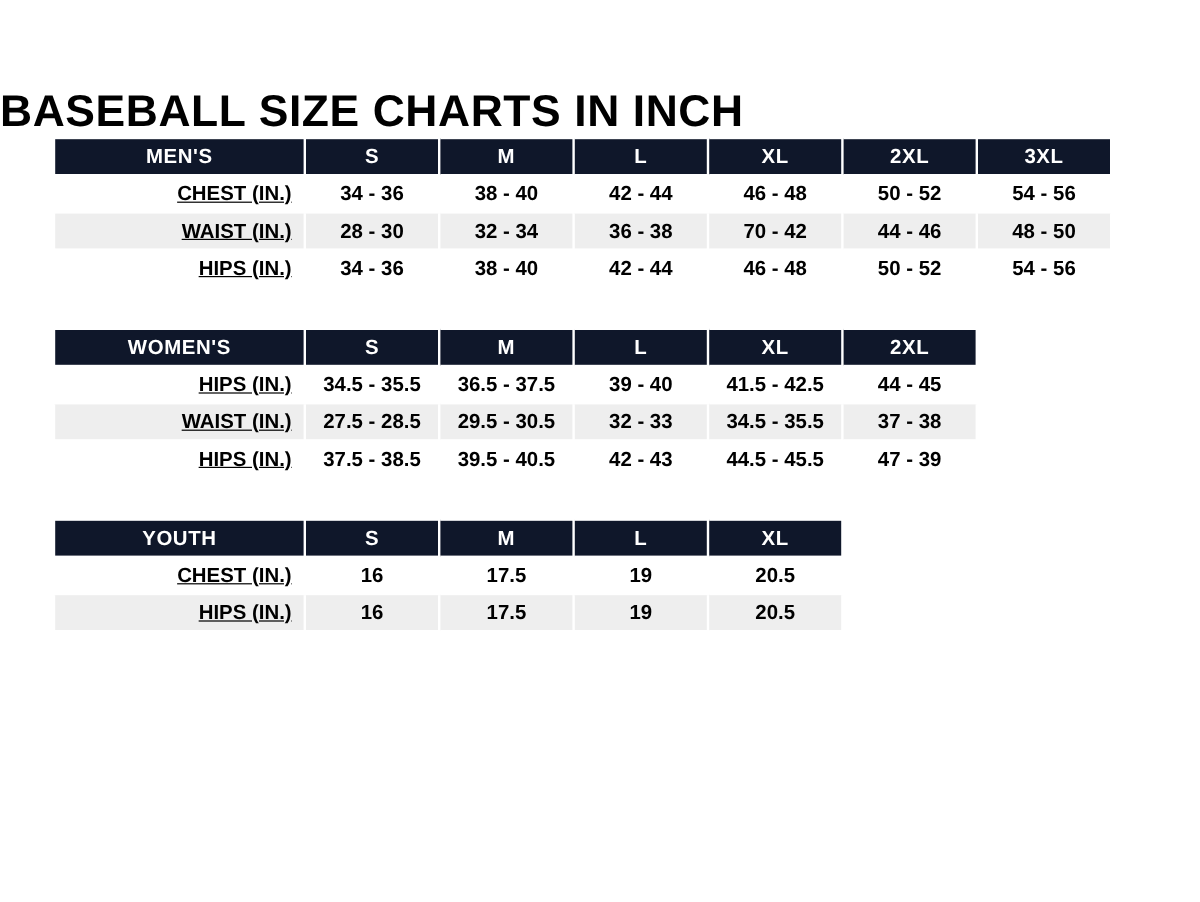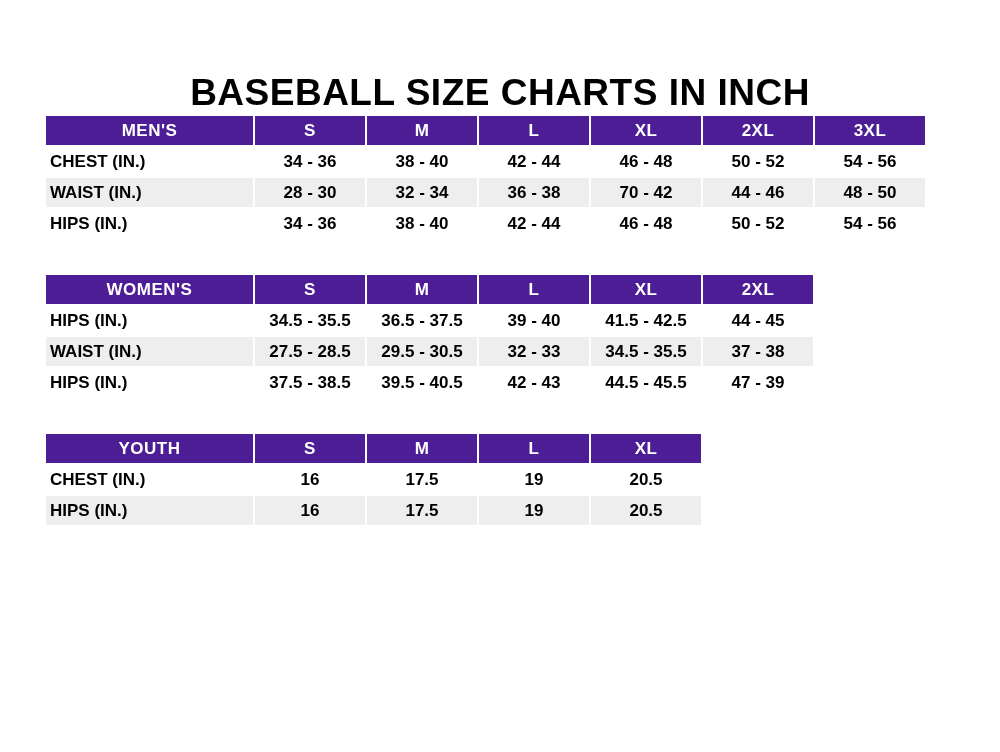--- a/index.html
+++ b/index.html
@@ -14,21 +14,21 @@
     color: #000000;
     overflow: hidden;
   }
   .page {
     position: relative;
     width: 1000px;
     height: 752px;
     box-sizing: border-box;
   }
   .title {
-    text-align: center;
+    text-align: left;
     font-size: 37px;
     font-weight: bold;
     letter-spacing: 0.5px;
     margin: 0;
     padding-top: 72px;
     color: #000;
   }
   .tables {
     padding: 0 44px;
     box-sizing: border-box;
@@ -43,38 +43,39 @@
     border: 2px solid #ffffff;
     height: 31px;
     text-align: center;
     font-weight: bold;
     padding: 0 4px;
     box-sizing: border-box;
     white-space: nowrap;
   }
   
   table.size-table thead th {
-    background: #4c1d95;
+    background: #0f172a;
     color: #ffffff;
     font-size: 17px;
     letter-spacing: 0.5px;
   }
   table.size-table thead th.rowlabel {
     text-align: center;
   }
   
   table.size-table tbody tr:nth-child(odd) td {
     background: #ffffff;
   }
   table.size-table tbody tr:nth-child(even) td {
     background: #eeeeee;
   }
   table.size-table tbody td.rowlabel {
-    text-align: left;
+    text-align: right;
     padding-right: 10px;
+    text-decoration: underline;
   }
   .gap-lg { height: 33px; }
   .gap-md { height: 33px; }
 
   
   .t-men col.c0 { width: 209px; }
   .t-men col.c1,
   .t-men col.c2,
   .t-men col.c3,
   .t-men col.c4,

